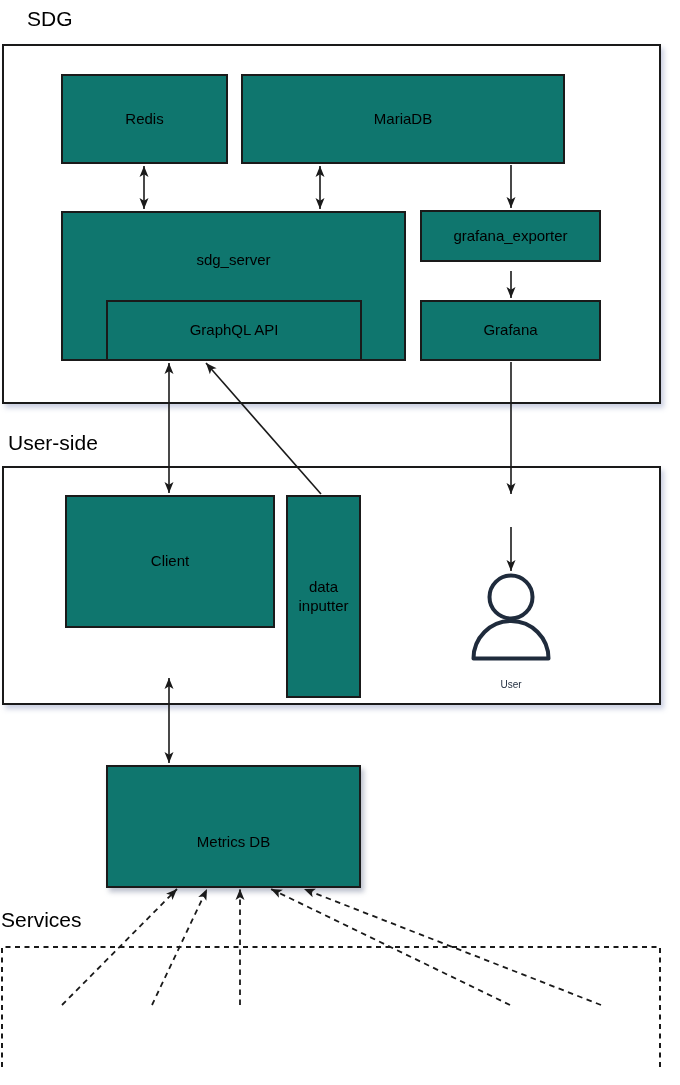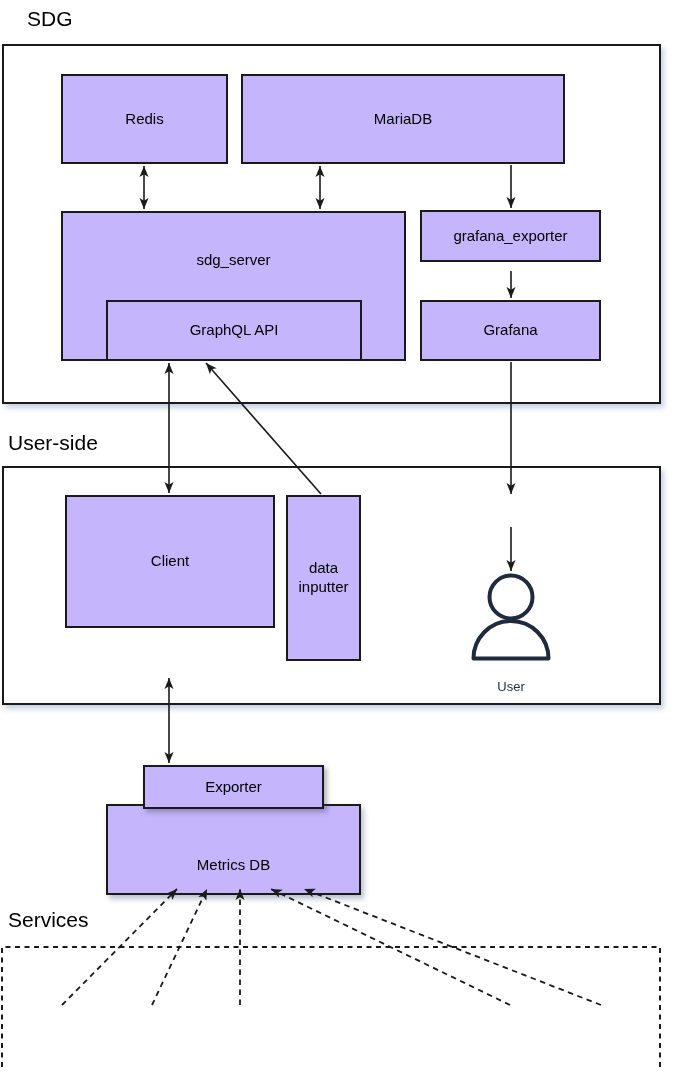--- a/index.html
+++ b/index.html
@@ -9,40 +9,40 @@
   }
   .container{position:absolute;box-sizing:border-box;border:2px solid #1a1a1a;background:transparent;z-index:1;}
   #sdg-container{left:2px;top:44px;width:659px;height:360px;box-shadow:3px 4px 5px rgba(140,150,190,.45);}
   #user-side-container{left:2px;top:466px;width:659px;height:239px;box-shadow:3px 4px 5px rgba(140,150,190,.45);}
   .ctr-label{
     position:absolute;z-index:3;font-size:21px;line-height:18px;color:#000;
     text-shadow:0 1px 2px #fff,1px 0 2px #fff,0 -1px 2px #fff,-1px 0 2px #fff;
   }
   #sdg-label{left:27px;top:10px;}
   #user-side-label{left:8px;top:434px;}
-  #services-label{left:8px;top:911px;}
+  #services-label{left:1px;top:911px;}
   .box{
-    position:absolute;box-sizing:border-box;z-index:2;background:#c4b5fd;border:2px solid #1a1a1a;
+    position:absolute;box-sizing:border-box;z-index:2;background:#0f766e;border:2px solid #1a1a1a;
     display:flex;align-items:center;justify-content:center;text-align:center;
     font-size:15px;line-height:1.25;color:#000;
   }
   #redis{left:61px;top:74px;width:167px;height:90px;}
   #mariadb{left:241px;top:74px;width:324px;height:90px;}
   #sdg-server{left:61px;top:211px;width:345px;height:150px;padding-bottom:52px;}
   #graphql-api{left:106px;top:300px;width:256px;height:61px;}
   #grafana-exporter{left:420px;top:210px;width:181px;height:52px;}
   #grafana{left:420px;top:300px;width:181px;height:61px;}
   #client{left:65px;top:495px;width:210px;height:133px;}
-  #data-inputter{left:286px;top:495px;width:75px;height:166px;padding:0 6px;}
+  #data-inputter{left:286px;top:495px;width:75px;height:203px;padding:0 6px;}
   #browser{left:420px;top:496px;width:181px;height:30px;}
-  #metrics-db{left:106px;top:765px;width:255px;height:91px;padding-top:32px;box-shadow:3px 4px 5px rgba(90,100,130,.4);margin-top:39px;}
+  #metrics-db{left:106px;top:765px;width:255px;height:123px;padding-top:32px;box-shadow:3px 4px 5px rgba(90,100,130,.4);}
   #exporter{left:143px;top:765px;width:181px;height:44px;box-shadow:3px 3px 5px rgba(60,65,85,.4);}
   #user-label{
     position:absolute;z-index:3;left:471px;top:679px;width:80px;text-align:center;
-    font-size:13px;color:#1f2b3c;
+    font-size:10px;color:#1f2b3c;
   }
   svg.overlay{position:absolute;left:0;top:0;z-index:5;pointer-events:none;}
   .edge{fill:none;stroke:#1a1a1a;stroke-width:1.6px;}
   .edge.dashed{stroke-width:1.8px;stroke-dasharray:5.5 4.5;}
   .svc-rect{fill:none;stroke:#1a1a1a;stroke-width:2px;stroke-dasharray:5 4.5;}
 </style>
 </head>
 <body>
 
 <div class="canvas">
@@ -56,21 +56,20 @@
 
   <div class="box" id="redis">Redis</div>
   <div class="box" id="mariadb">MariaDB</div>
   <div class="box" id="sdg-server">sdg_server</div>
   <div class="box" id="graphql-api">GraphQL API</div>
   <div class="box" id="grafana-exporter">grafana_exporter</div>
   <div class="box" id="grafana">Grafana</div>
   <div class="box" id="client">Client</div>
   <div class="box" id="data-inputter">data inputter</div>
   <div class="box" id="metrics-db">Metrics DB</div>
-  <div class="box" id="exporter">Exporter</div>
 
   <div id="user-label">User</div>
 
   <svg class="overlay" width="680" height="1085" viewBox="0 0 680 1085">
     <defs>
       <marker id="mA" orient="auto-start-reverse" markerUnits="userSpaceOnUse" markerWidth="14" markerHeight="11" refX="11.5" refY="5">
         <path d="M0.5,0.5 L11.5,5 L0.5,9.5 L3.2,5 Z" fill="#1a1a1a"></path>
       </marker>
     </defs>
 

